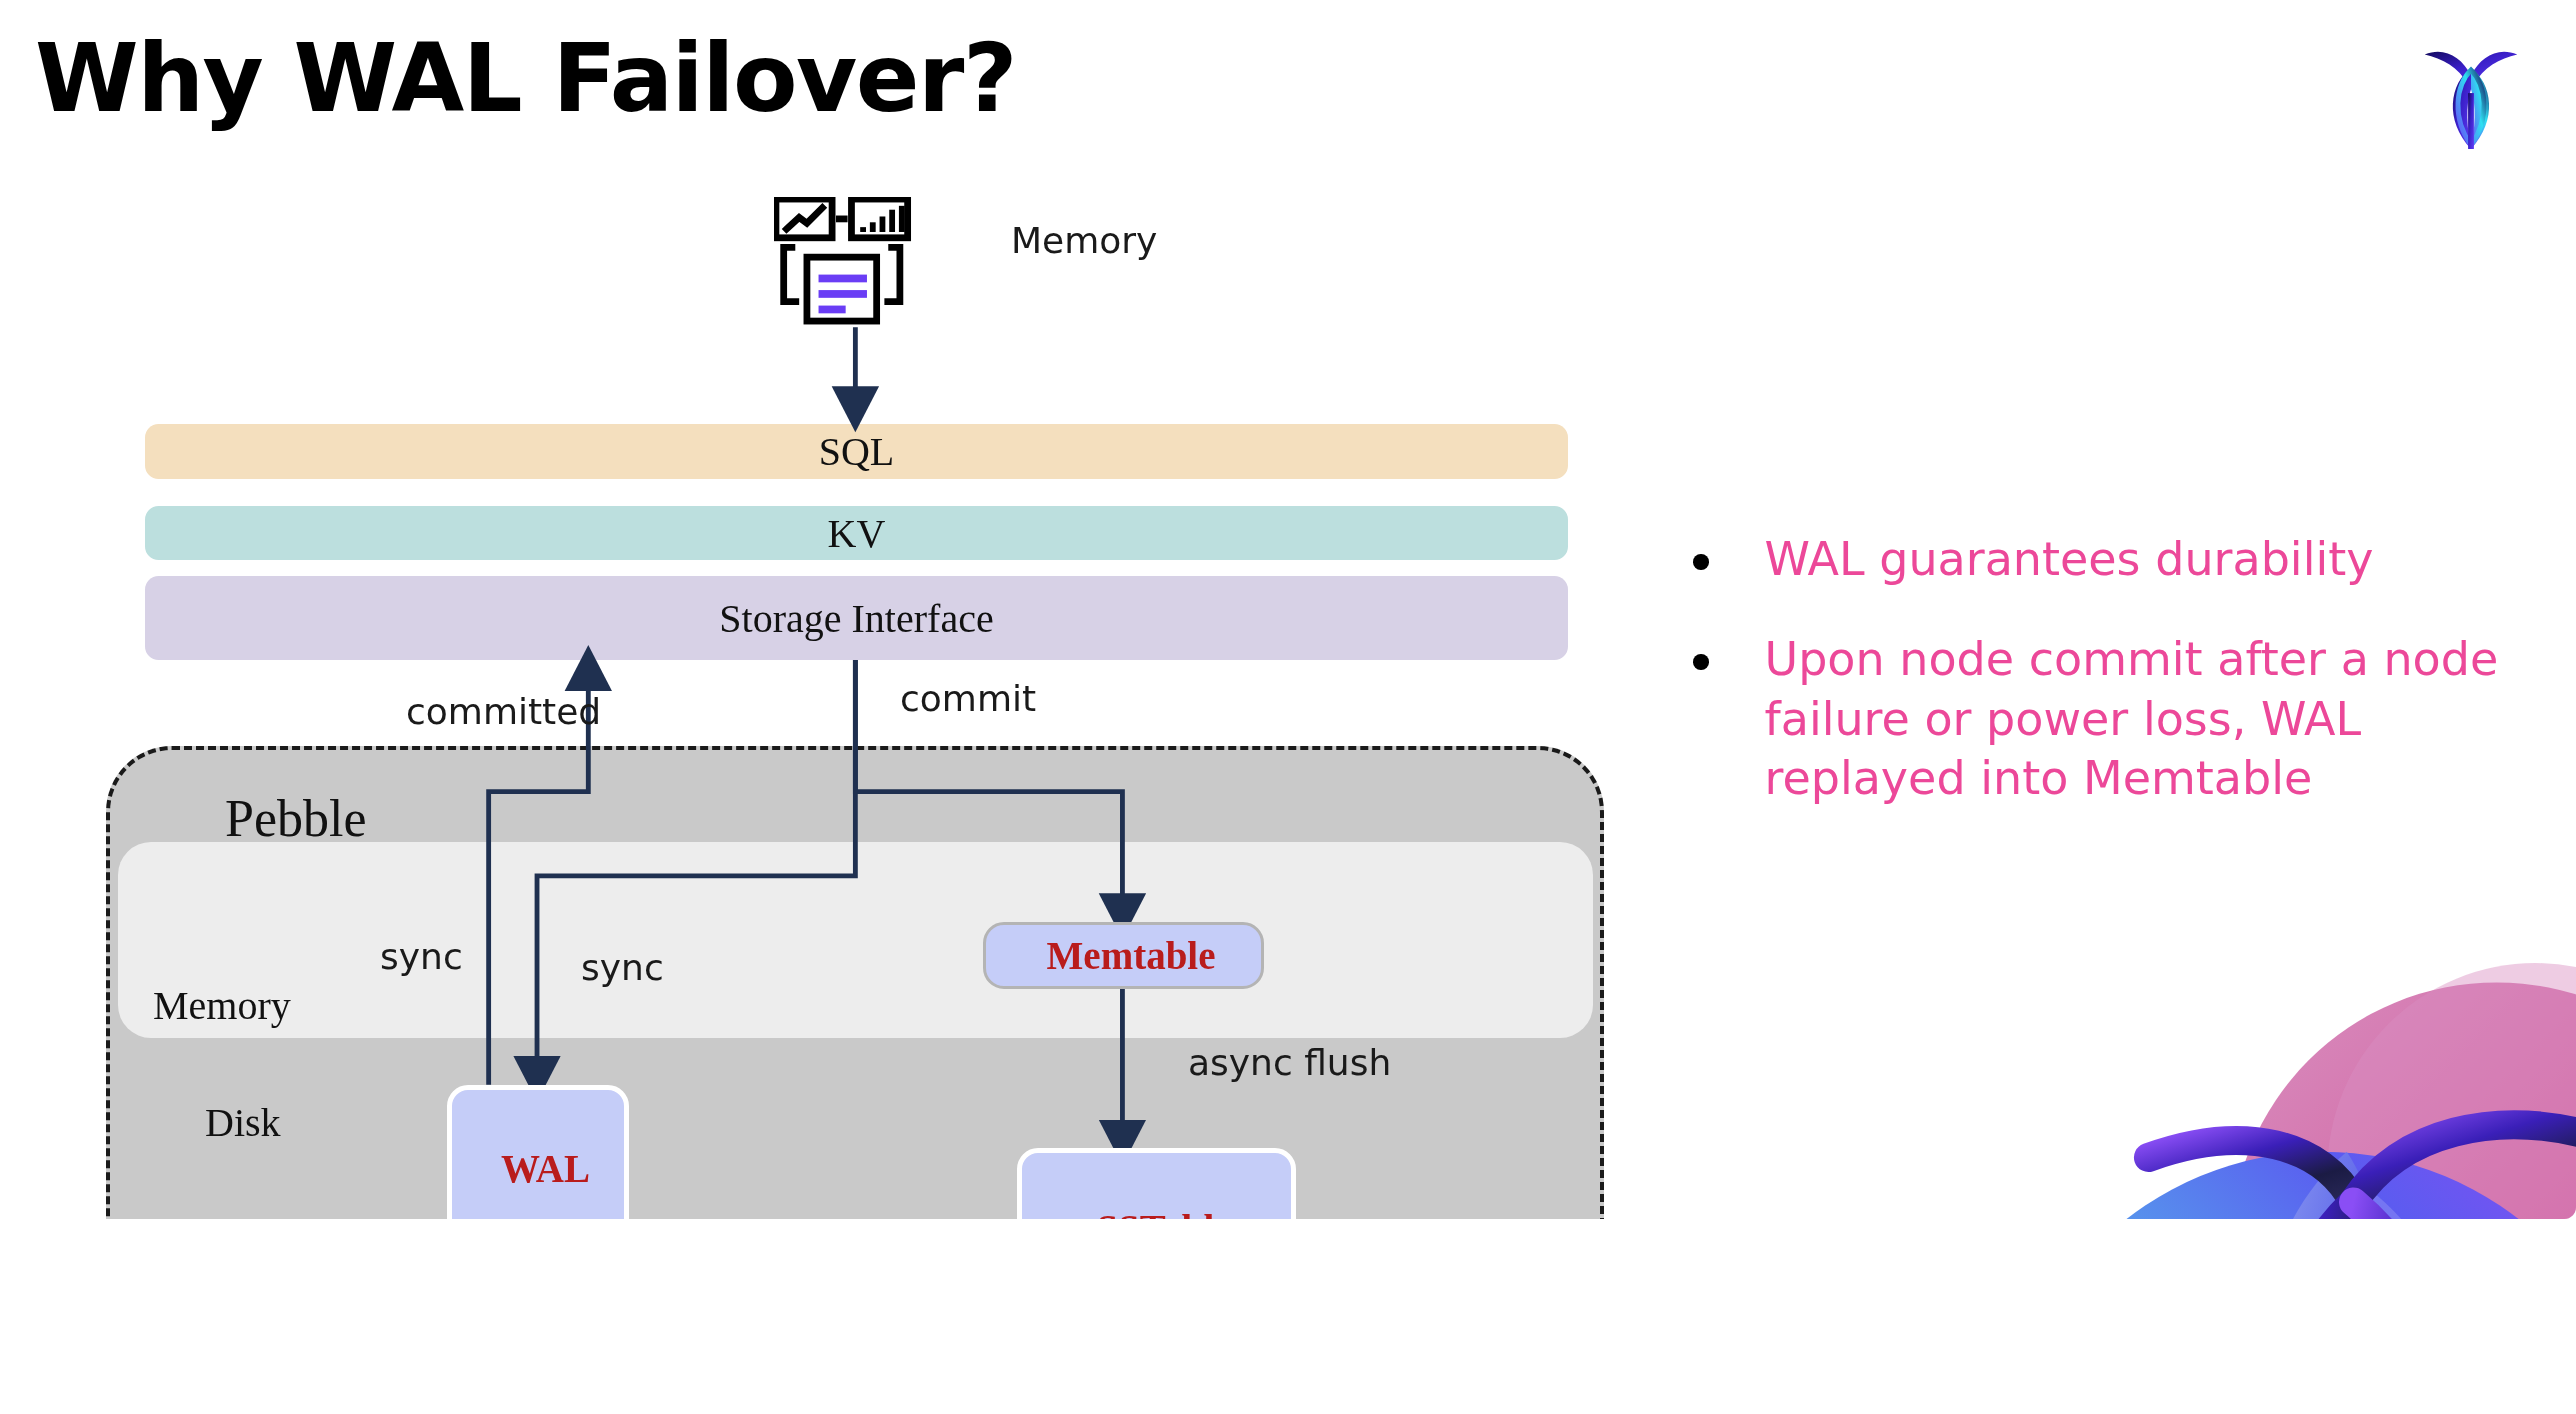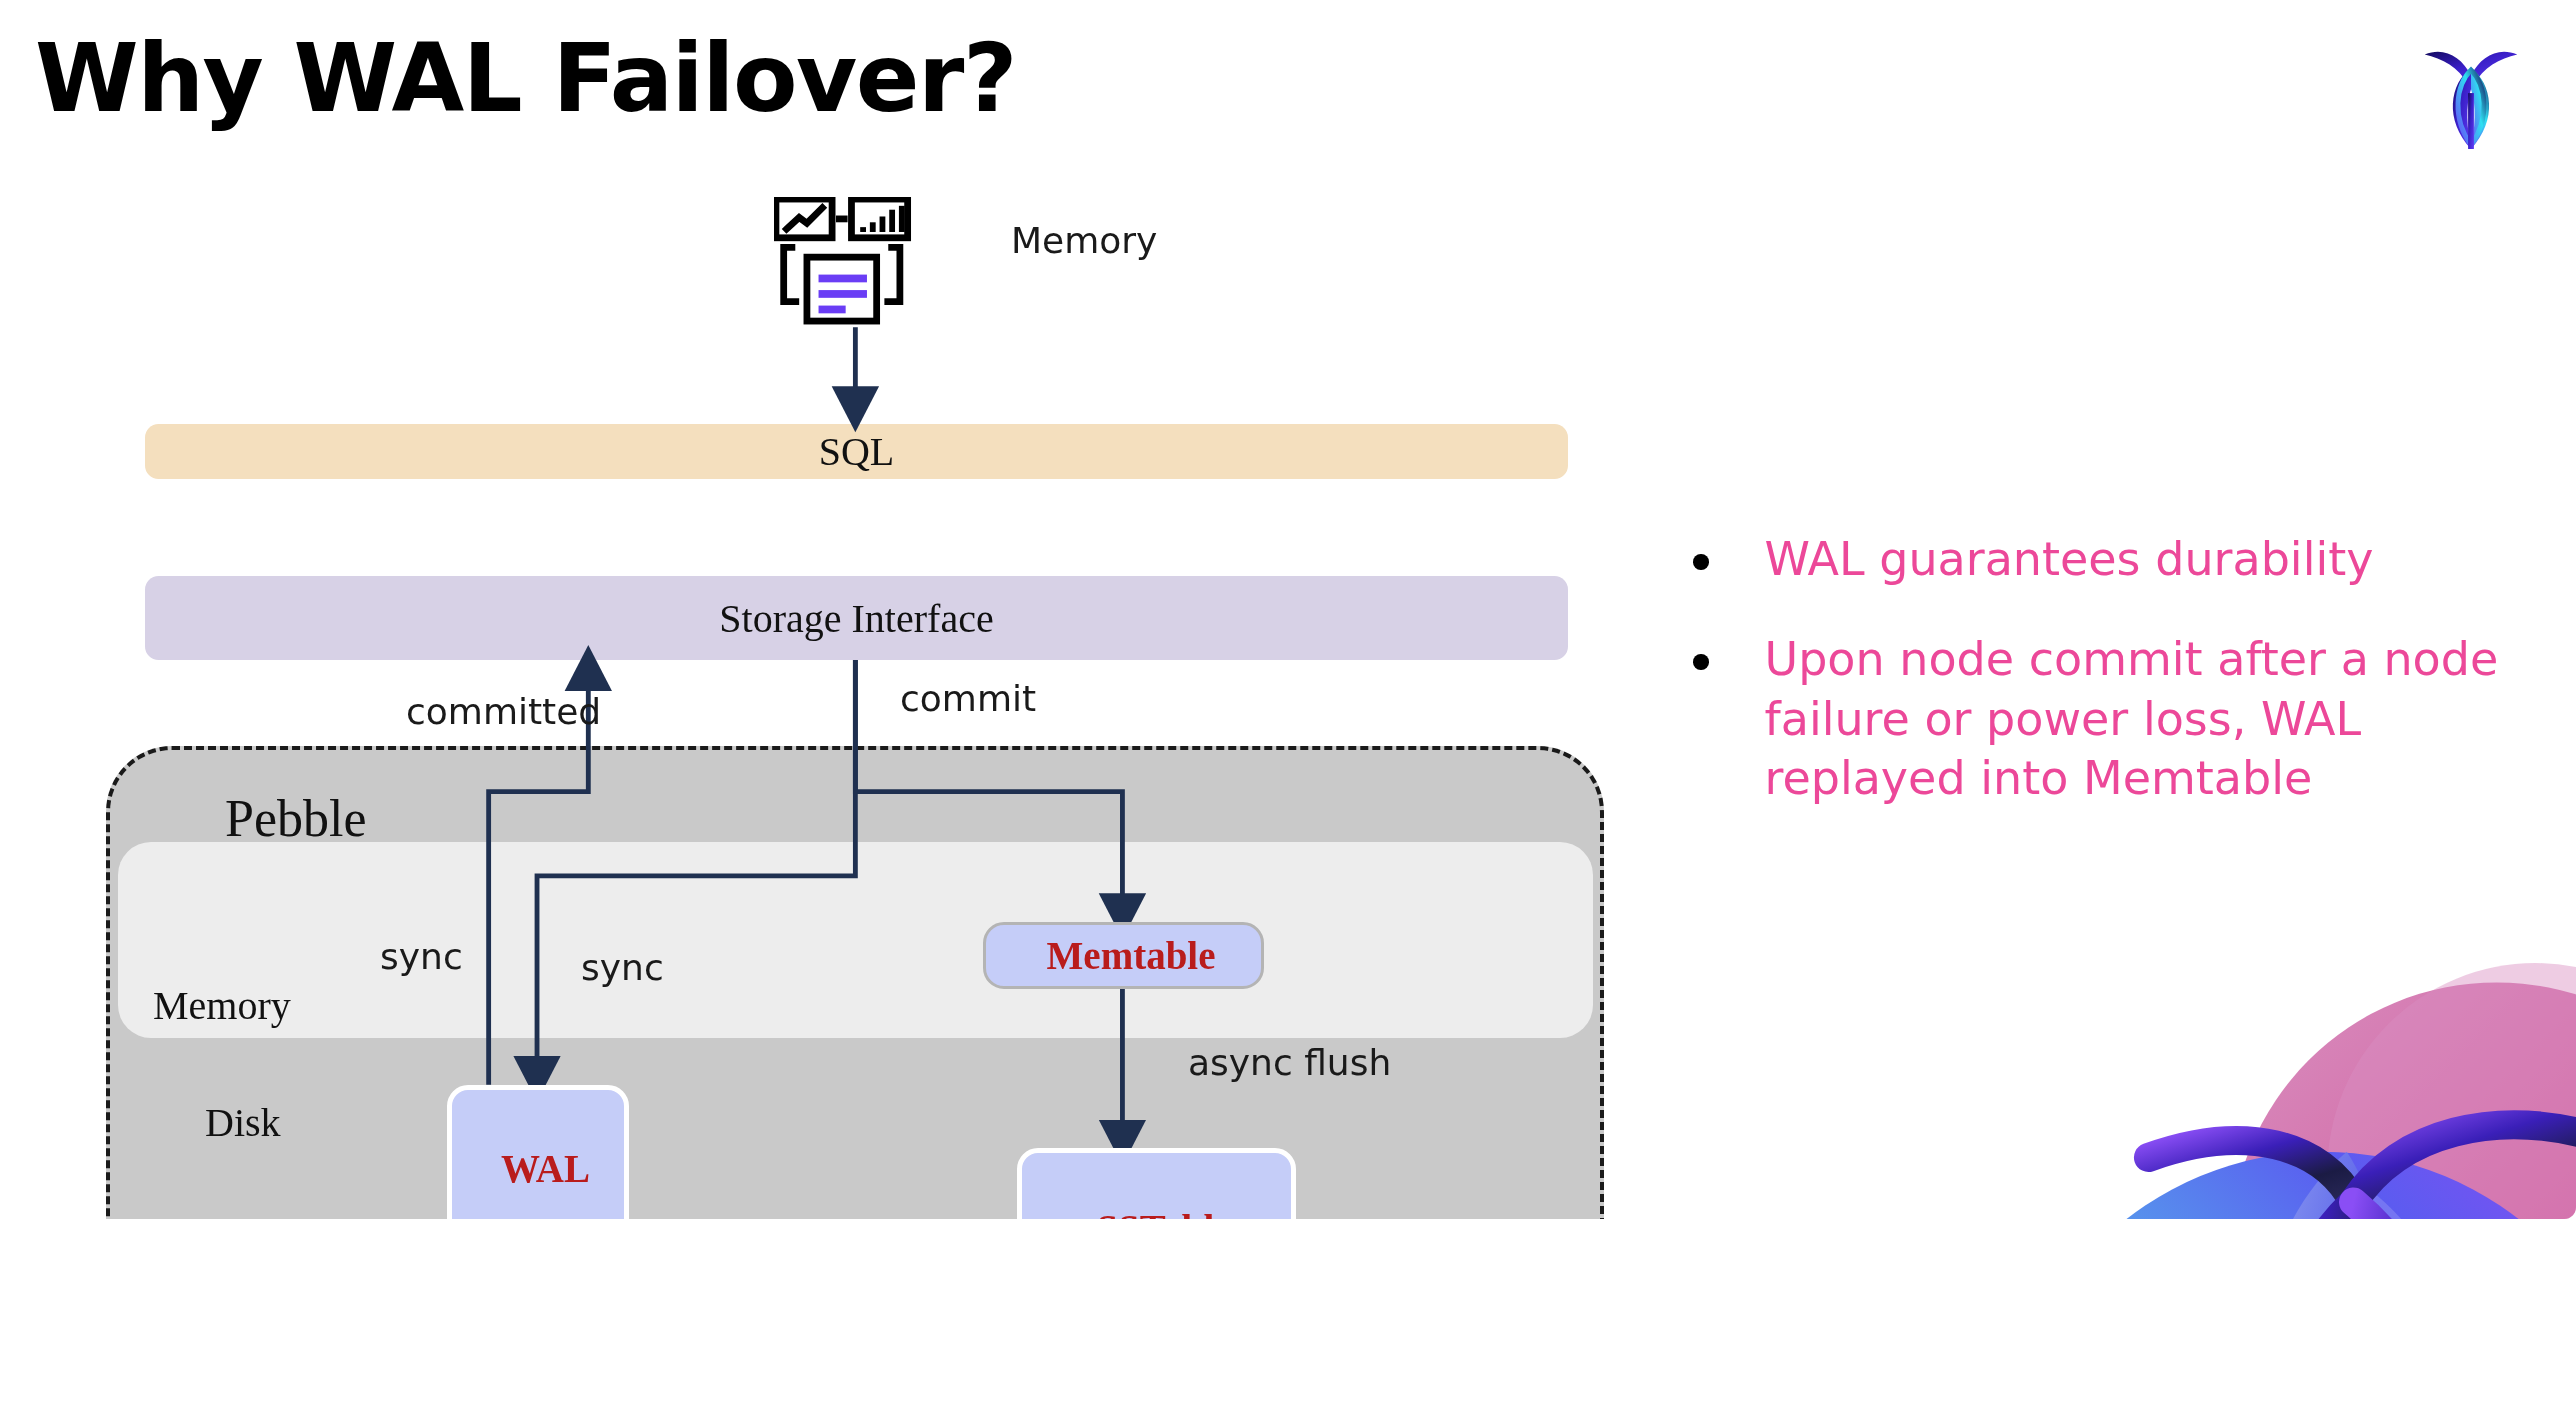--- a/index.html
+++ b/index.html
@@ -276,20 +276,23 @@
         <rect x="46" y="80" width="50" height="8" fill="#6a3df5"></rect>
         <rect x="46" y="96" width="50" height="8" fill="#6a3df5"></rect>
         <rect x="46" y="112" width="28" height="8" fill="#6a3df5"></rect>
       </svg>
     </div>
     <div id="client-label">Memory</div>
 
     <div class="layer-bar" id="bar-sql">
       <span>SQL</span>
     </div>
+    <div class="layer-bar" id="bar-kv">
+      <span>KV</span>
+    </div>
     <div class="layer-bar" id="bar-storage">
       <span>Storage Interface</span>
     </div>
 
     <div id="pebble-box"></div>
     <div id="memory-box"></div>
 
     <div id="pebble-label">Pebble</div>
     <div id="memory-label">Memory</div>
     <div id="disk-label">Disk</div>

